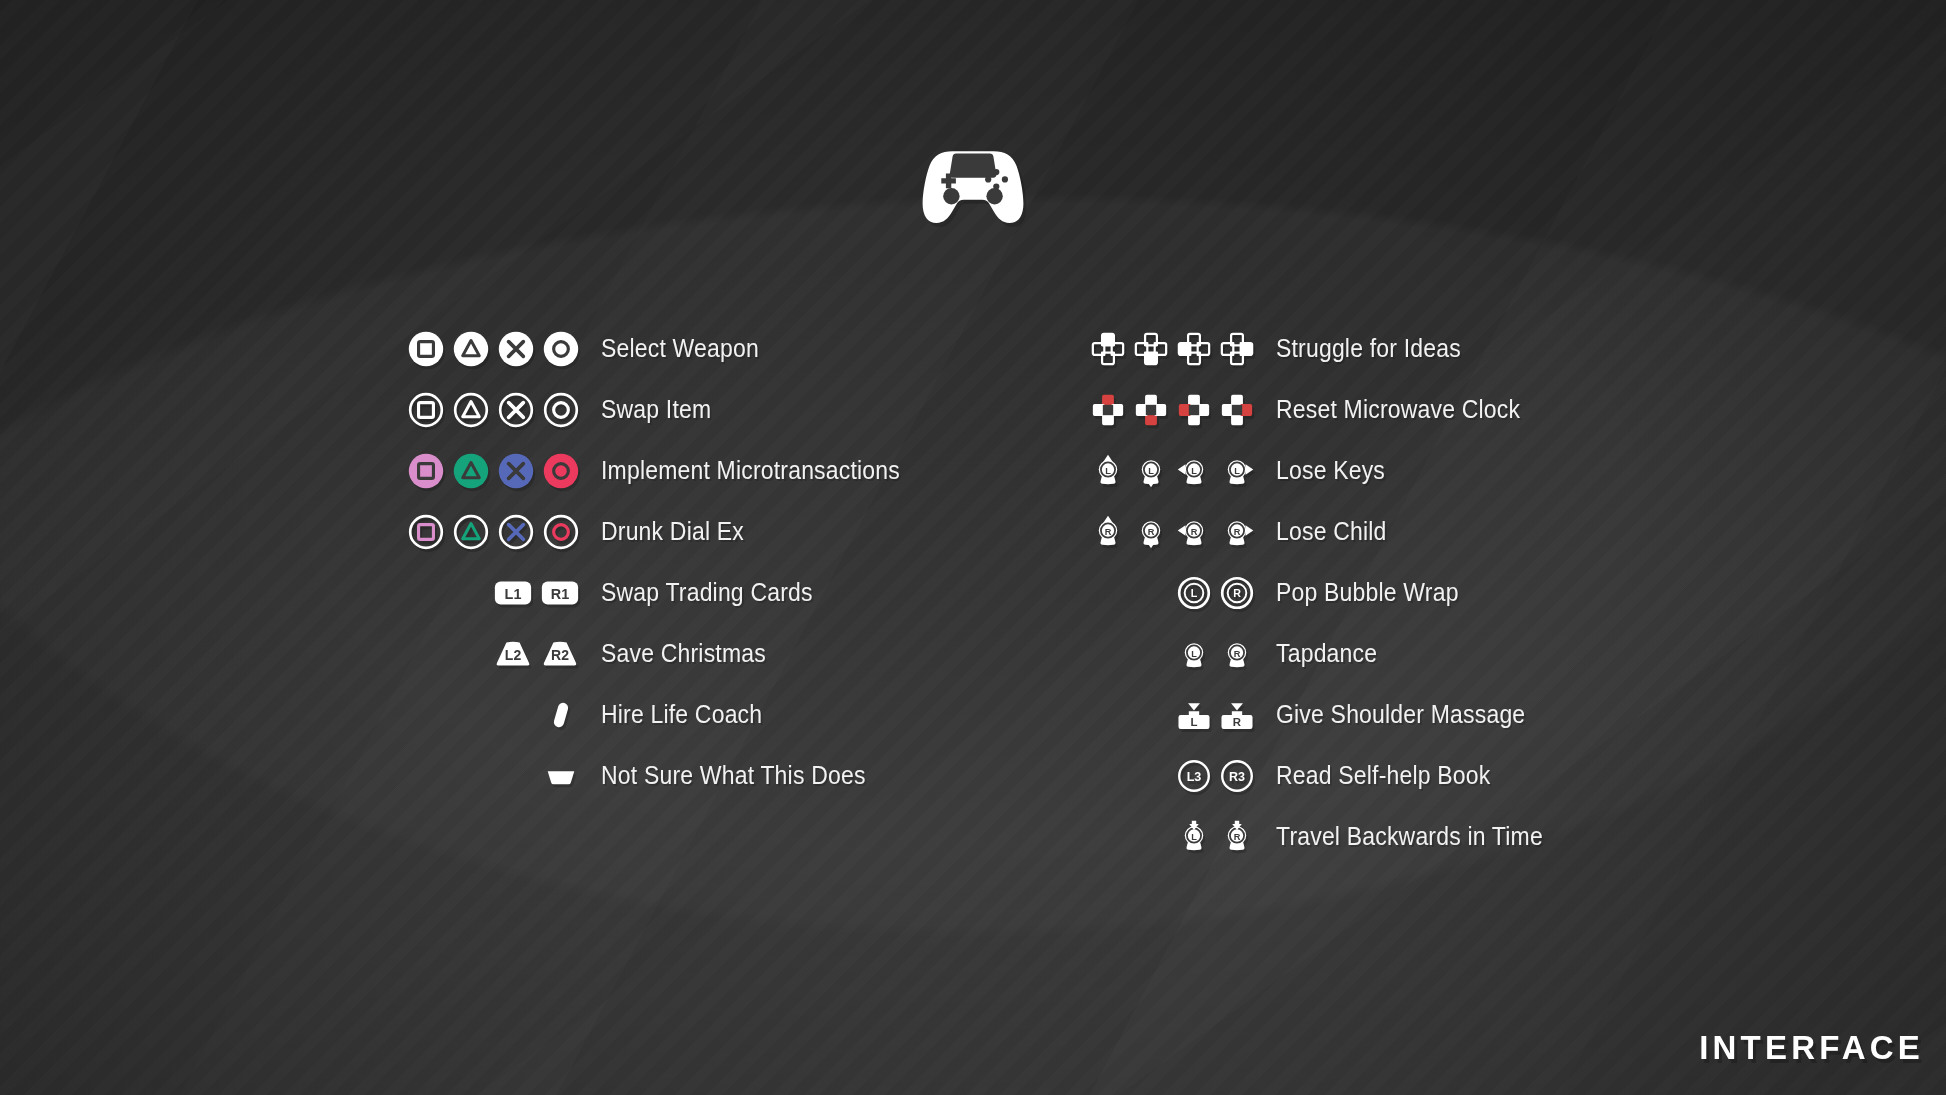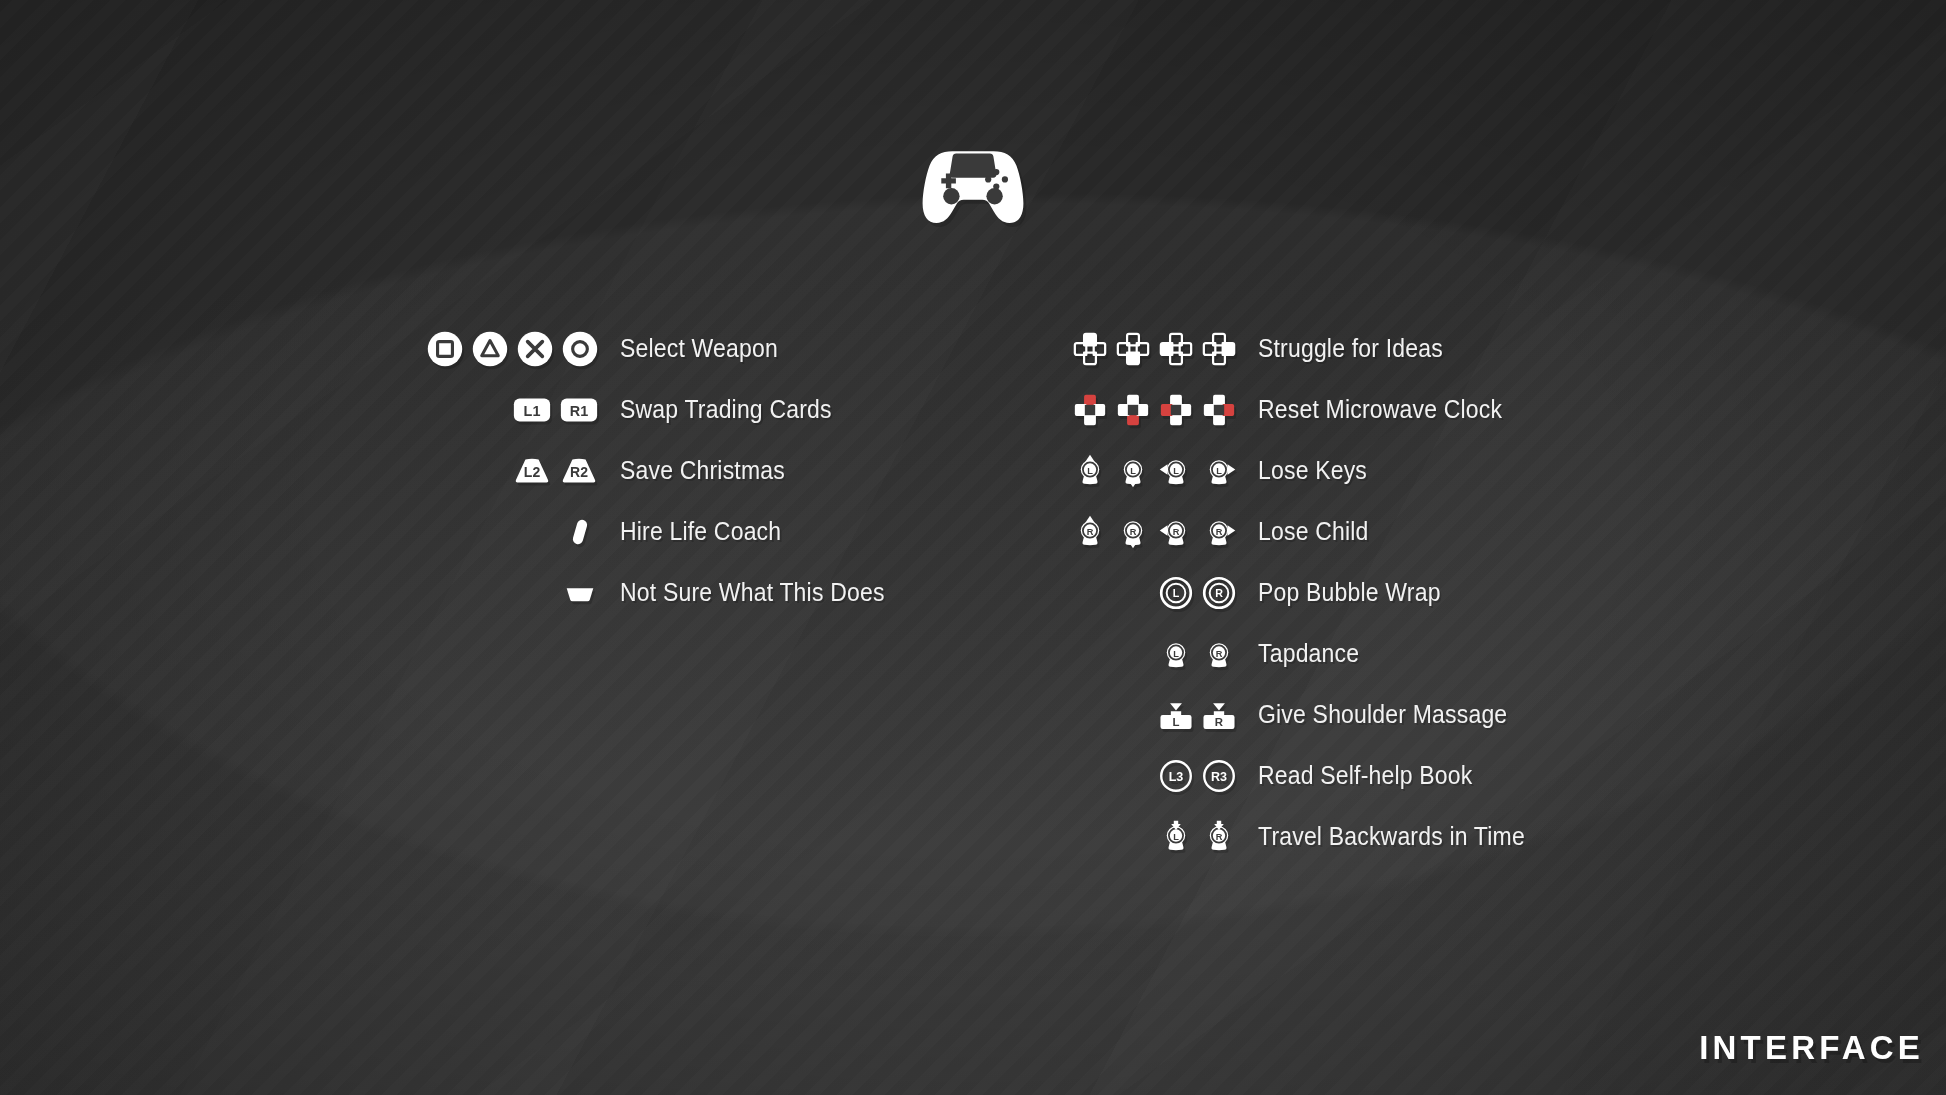--- a/index.html
+++ b/index.html
@@ -185,20 +185,83 @@
             </svg>
             <svg class="ic" width="36" height="36" viewBox="0 0 46 46" xmlns="http://www.w3.org/2000/svg">
               <circle cx="23" cy="23" r="22" fill="#ffffff"></circle>
               <circle cx="23" cy="23" r="9.4" fill="none" stroke="#3a3a3a" stroke-width="4"></circle>
             </svg>
           </div>
           <div class="label">Select Weapon</div>
         </div>
         <div class="row">
           <div class="icons">
+            <svg class="ic" width="36" height="36" viewBox="0 0 46 46" xmlns="http://www.w3.org/2000/svg">
+              <circle cx="23" cy="23" r="20.2" fill="none" stroke="#ffffff" stroke-width="3.4"></circle>
+              <rect x="13.5" y="13.5" width="19" height="19" rx="2.2" fill="none" stroke="#ffffff" stroke-width="4"></rect>
+            </svg>
+            <svg class="ic" width="36" height="36" viewBox="0 0 46 46" xmlns="http://www.w3.org/2000/svg">
+              <circle cx="23" cy="23" r="20.2" fill="none" stroke="#ffffff" stroke-width="3.4"></circle>
+              <path d="M23 12.2 L33.6 31.6 H12.4 Z" fill="none" stroke="#ffffff" stroke-width="3.8" stroke-linejoin="round"></path>
+            </svg>
+            <svg class="ic" width="36" height="36" viewBox="0 0 46 46" xmlns="http://www.w3.org/2000/svg">
+              <circle cx="23" cy="23" r="20.2" fill="none" stroke="#ffffff" stroke-width="3.4"></circle>
+              <path d="M13.6 13.6 L32.4 32.4 M32.4 13.6 L13.6 32.4" stroke="#ffffff" stroke-width="4.6" stroke-linecap="round"></path>
+            </svg>
+            <svg class="ic" width="36" height="36" viewBox="0 0 46 46" xmlns="http://www.w3.org/2000/svg">
+              <circle cx="23" cy="23" r="20.2" fill="none" stroke="#ffffff" stroke-width="3.4"></circle>
+              <circle cx="23" cy="23" r="9.4" fill="none" stroke="#ffffff" stroke-width="4"></circle>
+            </svg>
+          </div>
+          <div class="label">Swap Item</div>
+        </div>
+        <div class="row">
+          <div class="icons">
+            <svg class="ic" width="36" height="36" viewBox="0 0 46 46" xmlns="http://www.w3.org/2000/svg">
+              <circle cx="23" cy="23" r="22" fill="#d98ecb"></circle>
+              <rect x="13.5" y="13.5" width="19" height="19" rx="2.2" fill="none" stroke="#3a3a3a" stroke-width="4"></rect>
+            </svg>
+            <svg class="ic" width="36" height="36" viewBox="0 0 46 46" xmlns="http://www.w3.org/2000/svg">
+              <circle cx="23" cy="23" r="22" fill="#14a37a"></circle>
+              <path d="M23 12.2 L33.6 31.6 H12.4 Z" fill="none" stroke="#3a3a3a" stroke-width="3.8" stroke-linejoin="round"></path>
+            </svg>
+            <svg class="ic" width="36" height="36" viewBox="0 0 46 46" xmlns="http://www.w3.org/2000/svg">
+              <circle cx="23" cy="23" r="22" fill="#5668b8"></circle>
+              <path d="M13.6 13.6 L32.4 32.4 M32.4 13.6 L13.6 32.4" stroke="#3a3a3a" stroke-width="4.6" stroke-linecap="round"></path>
+            </svg>
+            <svg class="ic" width="36" height="36" viewBox="0 0 46 46" xmlns="http://www.w3.org/2000/svg">
+              <circle cx="23" cy="23" r="22" fill="#eb3a5e"></circle>
+              <circle cx="23" cy="23" r="9.4" fill="none" stroke="#3a3a3a" stroke-width="4"></circle>
+            </svg>
+          </div>
+          <div class="label">Implement Microtransactions</div>
+        </div>
+        <div class="row">
+          <div class="icons">
+            <svg class="ic" width="36" height="36" viewBox="0 0 46 46" xmlns="http://www.w3.org/2000/svg">
+              <circle cx="23" cy="23" r="20.2" fill="none" stroke="#ffffff" stroke-width="3.4"></circle>
+              <rect x="13.5" y="13.5" width="19" height="19" rx="2.2" fill="none" stroke="#d98ecb" stroke-width="4"></rect>
+            </svg>
+            <svg class="ic" width="36" height="36" viewBox="0 0 46 46" xmlns="http://www.w3.org/2000/svg">
+              <circle cx="23" cy="23" r="20.2" fill="none" stroke="#ffffff" stroke-width="3.4"></circle>
+              <path d="M23 12.2 L33.6 31.6 H12.4 Z" fill="none" stroke="#14a37a" stroke-width="3.8" stroke-linejoin="round"></path>
+            </svg>
+            <svg class="ic" width="36" height="36" viewBox="0 0 46 46" xmlns="http://www.w3.org/2000/svg">
+              <circle cx="23" cy="23" r="20.2" fill="none" stroke="#ffffff" stroke-width="3.4"></circle>
+              <path d="M13.6 13.6 L32.4 32.4 M32.4 13.6 L13.6 32.4" stroke="#5668b8" stroke-width="4.6" stroke-linecap="round"></path>
+            </svg>
+            <svg class="ic" width="36" height="36" viewBox="0 0 46 46" xmlns="http://www.w3.org/2000/svg">
+              <circle cx="23" cy="23" r="20.2" fill="none" stroke="#ffffff" stroke-width="3.4"></circle>
+              <circle cx="23" cy="23" r="9.4" fill="none" stroke="#eb3a5e" stroke-width="4"></circle>
+            </svg>
+          </div>
+          <div class="label">Drunk Dial Ex</div>
+        </div>
+        <div class="row">
+          <div class="icons">
             <svg class="ic" width="38" height="28" viewBox="0 0 46 34" xmlns="http://www.w3.org/2000/svg">
               <rect x="1" y="3" width="44" height="28" rx="7" fill="#ffffff"></rect>
               <text x="23" y="24.2" fill="#3a3a3a" font-family="Liberation Sans, sans-serif" font-size="17.5" font-weight="700" text-anchor="middle">L1</text>
             </svg>
             <svg class="ic" width="38" height="28" viewBox="0 0 46 34" xmlns="http://www.w3.org/2000/svg">
               <rect x="1" y="3" width="44" height="28" rx="7" fill="#ffffff"></rect>
               <text x="23" y="24.2" fill="#3a3a3a" font-family="Liberation Sans, sans-serif" font-size="17.5" font-weight="700" text-anchor="middle">R1</text>
             </svg>
           </div>
           <div class="label">Swap Trading Cards</div>

